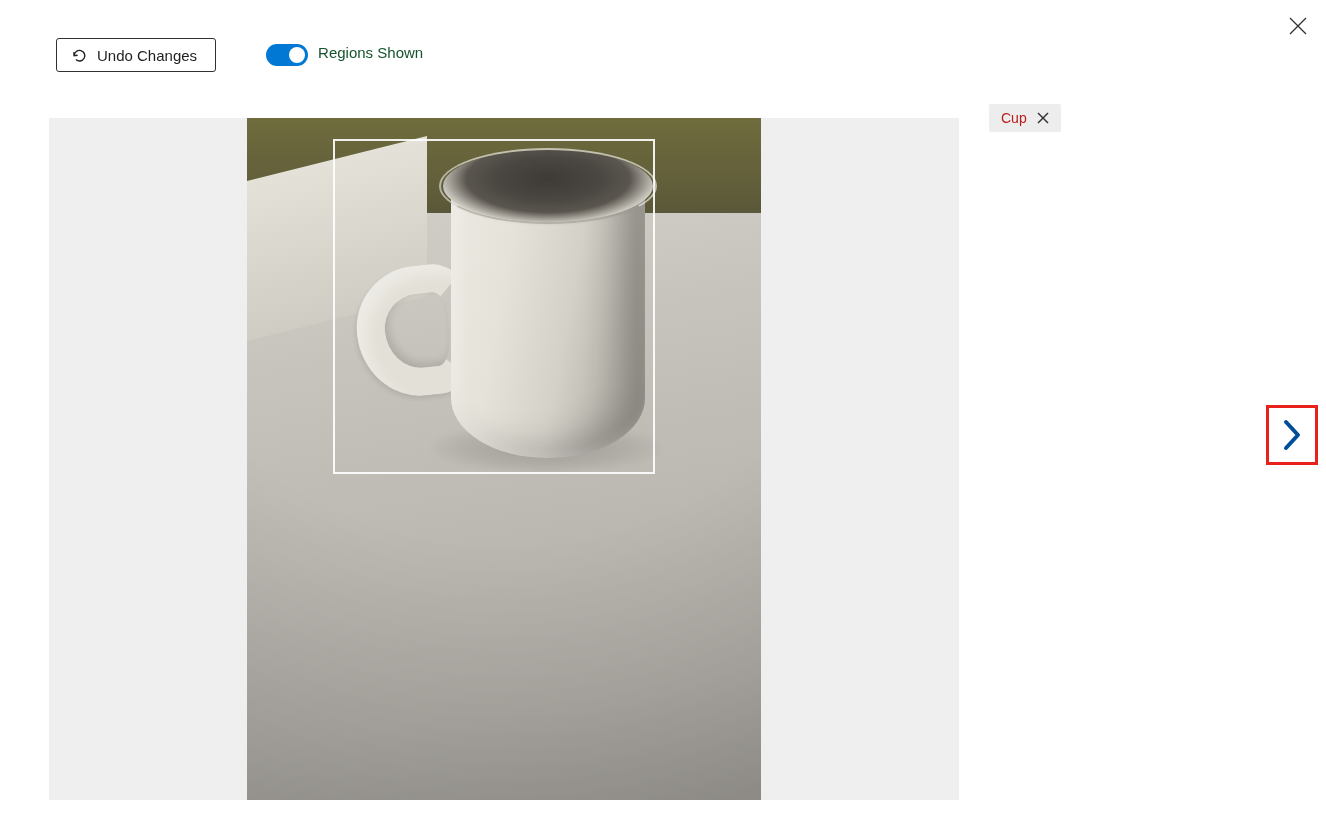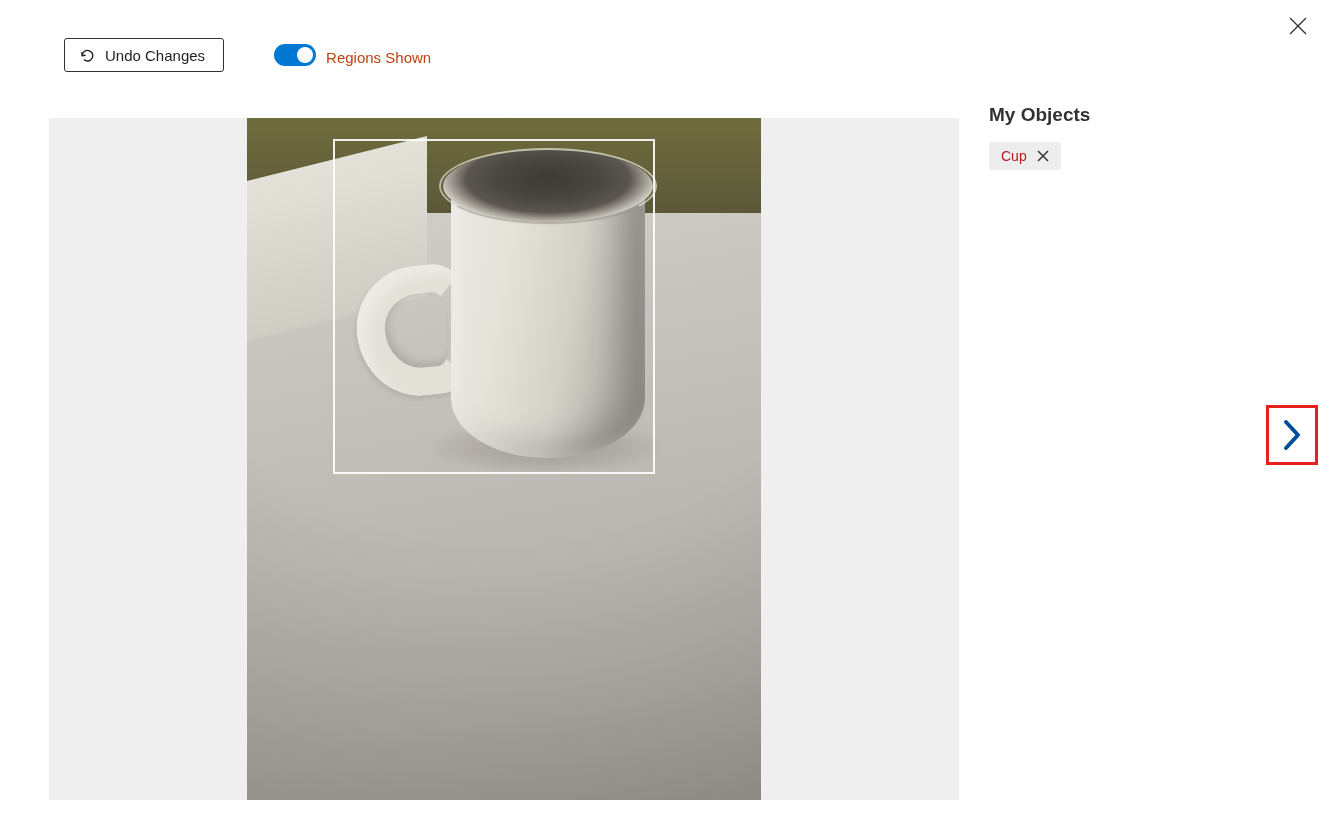--- a/index.html
+++ b/index.html
@@ -18,21 +18,21 @@
     top: 14px; right: 16px;
     width: 24px; height: 24px;
     display: flex; align-items: center; justify-content: center;
     cursor: pointer;
     color: #323130;
   }
 
   
   .toolbar {
     position: absolute;
-    top: 38px; left: 64px;
+    top: 38px; left: 56px;
     display: flex;
     align-items: center;
     gap: 50px;
   }
   .btn-outline {
     display: flex;
     align-items: center;
     gap: 10px;
     padding: 6px 18px 6px 14px;
     border: 1px solid #323130;
@@ -40,24 +40,24 @@
     background: #fff;
     font-size: 15px;
     color: #201f1e;
     cursor: pointer;
     height: 34px;
   }
   .btn-outline svg { flex-shrink: 0; }
 
   .toggle-wrap {
     display: flex;
-    align-items: flex-end;
+    align-items: flex-start;
     gap: 10px;
     font-size: 15px;
-    color: #c2410c;
+    color: #14532d;
   }
   .toggle {
     width: 42px; height: 22px;
     border-radius: 11px;
     background: #0078d4;
     position: relative;
     cursor: pointer;
   }
   .toggle .knob {
     position: absolute;
@@ -242,21 +242,20 @@
     <div class="cup-handle"></div>
     <div class="cup-body"></div>
     <div class="cup-top"></div>
     <div class="cup-rim"></div>
 
     <div class="bbox" id="bbox" style="top: 21px; left: 86px; width: 322px; height: 335px;"></div>
   </div>
 </div>
 
 <div class="side-panel">
-  <h3 class="side-title">My Objects</h3>
   <div class="tag">
     <span>Cup</span>
     <span class="x">
       <svg width="12" height="12" viewBox="0 0 12 12" stroke="currentColor" stroke-width="1.4" fill="none">
         <line x1="1" y1="1" x2="11" y2="11"></line>
           <line x1="11" y1="1" x2="1" y2="11"></line>
       </svg>
     </span>
   </div>
 </div>

